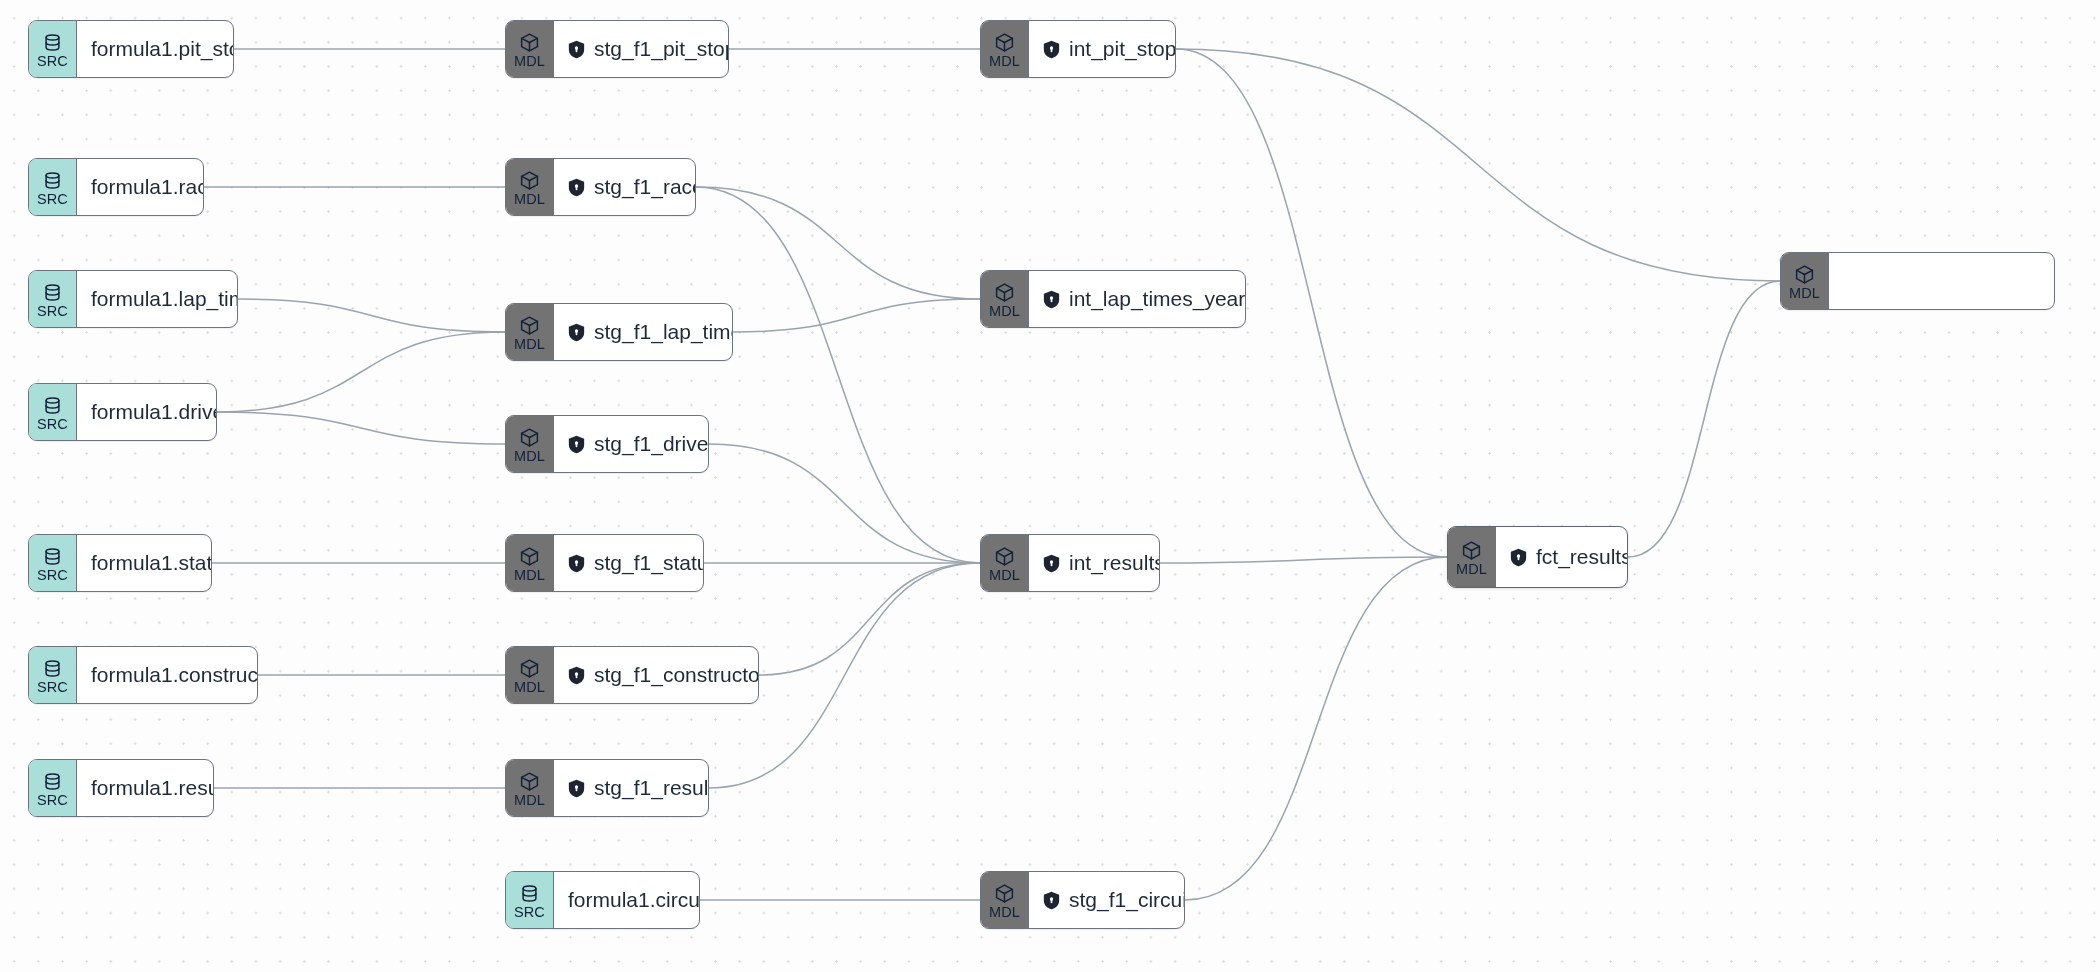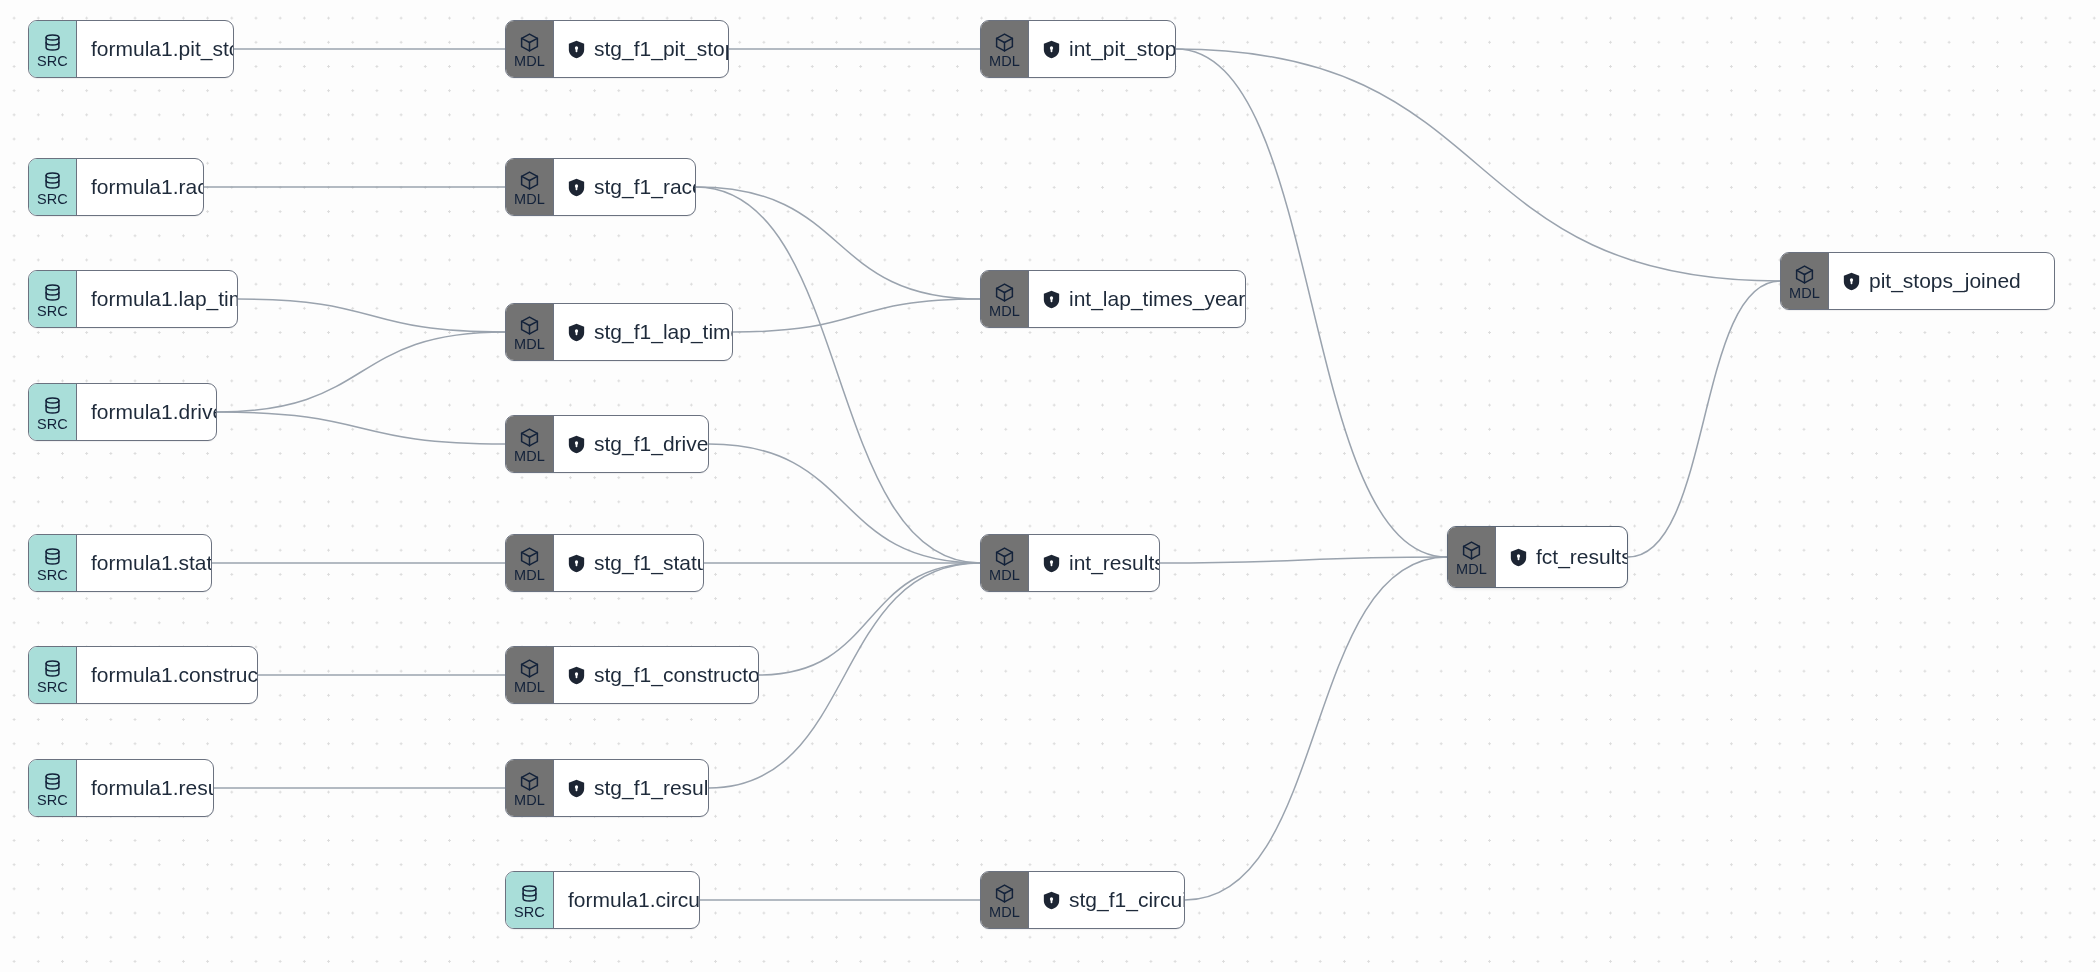--- a/index.html
+++ b/index.html
@@ -436,23 +436,15 @@
       </div>
       <div class="node mdl" style="left: 1780px; top: 252px; width: 275px; height: 58px;">
         <div class="badge">
           <span class="gl"><svg width="21" height="21" viewBox="0 0 24 24" fill="none" stroke="#13223a" stroke-width="1.7" stroke-linecap="round" stroke-linejoin="round">
               <path d="M12 2.4 21 7.2v9.6L12 21.6 3 16.8V7.2z"></path>
               <path d="M3 7.2 12 12l9-4.8"></path>
               <path d="M12 12v9.6"></path>
             </svg></span>
           <span class="kind">MDL</span>
         </div>
-        <div class="body">
-          <span class="shield"><svg width="17" height="19" viewBox="0 0 20 22" aria-hidden="true">
-              <path d="M10 0.8 19 4.2v7.1c0 5.2-3.8 8.6-9 10.1-5.2-1.5-9-4.9-9-10.1V4.2z" fill="#1d2533"></path>
-              <circle cx="10" cy="9.2" r="1.9" fill="#ffffff"></circle>
-              <rect x="9" y="9.8" width="2" height="4.4" rx="0.9" fill="#ffffff"></rect>
-            </svg></span>
-          <span class="label">pit_stops_joined</span>
-        </div>
       </div>
     </div>
 </div>
 
 </body></html>

